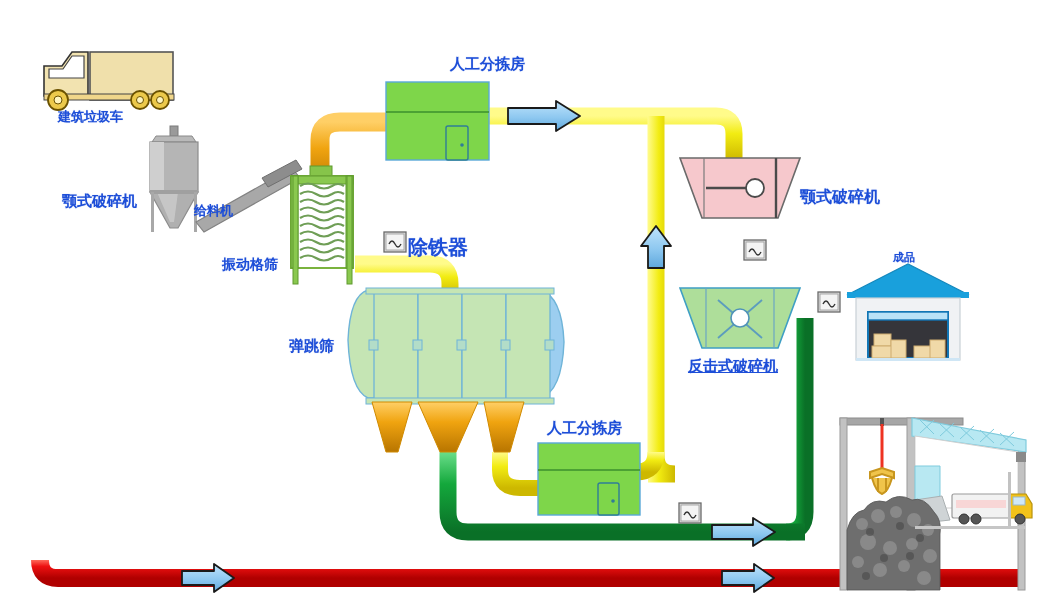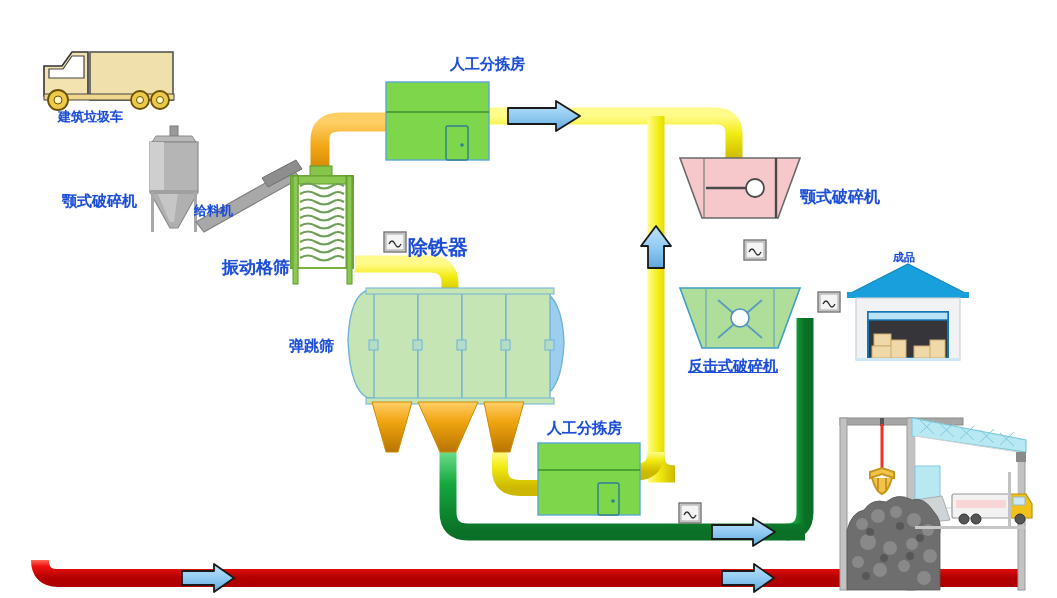--- a/index.html
+++ b/index.html
@@ -345,21 +345,21 @@
     <g>
       <rect x="679" y="503" width="22" height="20" fill="#dcdcdc" stroke="#6a6a6a" stroke-width="1.3"></rect>
       <rect x="681" y="505" width="18" height="16" fill="#f4f4f4" stroke="#9a9a9a" stroke-width="0.8"></rect>
       <path d="M 684 515 q 3 -6 6 0 q 3 6 6 0" fill="none" stroke="#333" stroke-width="1.4"></path>
     </g>
   </svg>
 
   <div class="lbl" style="left:58px;top:108px;font-size:13px;">建筑垃圾车</div>
   <div class="lbl" style="left:62px;top:192px;font-size:15px;">颚式破碎机</div>
   <div class="lbl" style="left:194px;top:202px;font-size:13px;">给料机</div>
-  <div class="lbl" style="left:222px;top:256px;font-size:17px;">振动格筛</div>
+  <div class="lbl" style="left:222px;top:256px;font-size:14px;">振动格筛</div>
   <div class="lbl" style="left:408px;top:234px;font-size:20px;">除铁器</div>
   <div class="lbl" style="left:450px;top:55px;font-size:15px;">人工分拣房</div>
   <div class="lbl" style="left:800px;top:187px;font-size:16px;">颚式破碎机</div>
   <div class="lbl" style="left:688px;top:357px;font-size:15px;text-decoration:underline;">反击式破碎机</div>
   <div class="lbl" style="left:893px;top:250px;font-size:11px;">成品</div>
   <div class="lbl" style="left:289px;top:337px;font-size:15px;">弹跳筛</div>
   <div class="lbl" style="left:547px;top:419px;font-size:15px;">人工分拣房</div>
 
 </div>
 

